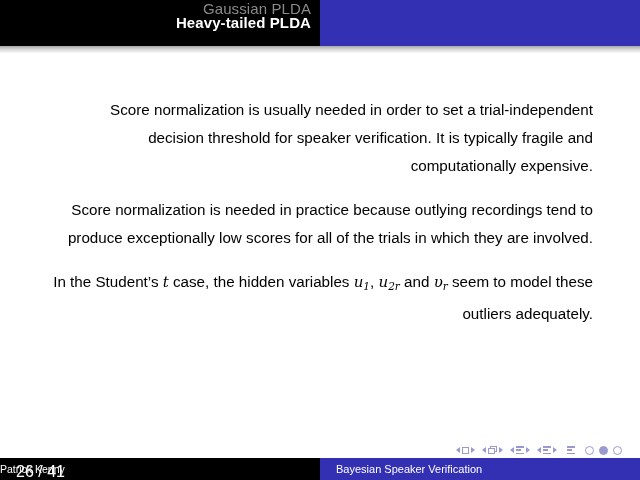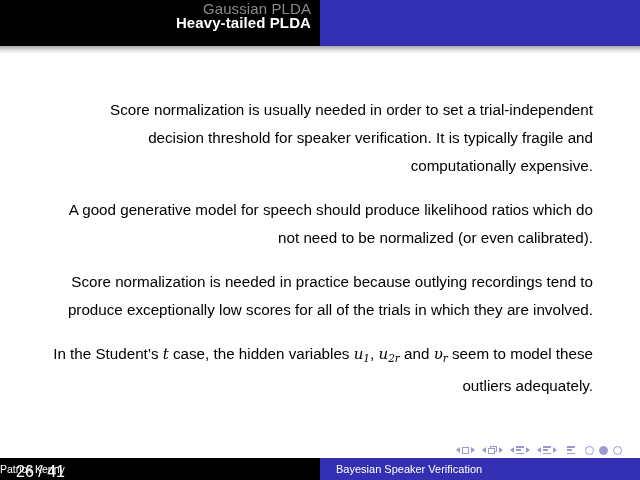--- a/index.html
+++ b/index.html
@@ -219,21 +219,20 @@
     <span class="nav-item nav-dim">Gaussian PLDA</span>
     <span class="nav-item nav-current">Heavy-tailed PLDA</span>
   </div>
 </div>
 <div id="header-shadow"></div>
 
 <div id="content">
 
   <p class="para">Score normalization is usually needed in order to set a trial-independent decision threshold for speaker verification. It is typically fragile and computationally expensive.</p>
 
-  <p class="para">A good generative model for speech should produce likelihood ratios which do not need to be normalized (or even calibrated).</p>
 
   <p class="para">Score normalization is needed in practice because outlying recordings tend to produce exceptionally low scores for all of the trials in which they are involved.</p>
 
   <p class="para"><span>In the Student’s </span><span class="mathit">t</span><span> case, the hidden variables </span><span class="mathit">u</span><span class="mathsub">1</span><span>, </span><span class="mathit">u</span><span class="mathsub">2r</span><span> and </span><span class="mathit">υ</span><span class="mathsub">r</span><span> seem to model these outliers adequately.</span></p>
 
 </div>
 
 <div id="navsymbols">
 
   <span class="navgroup">

